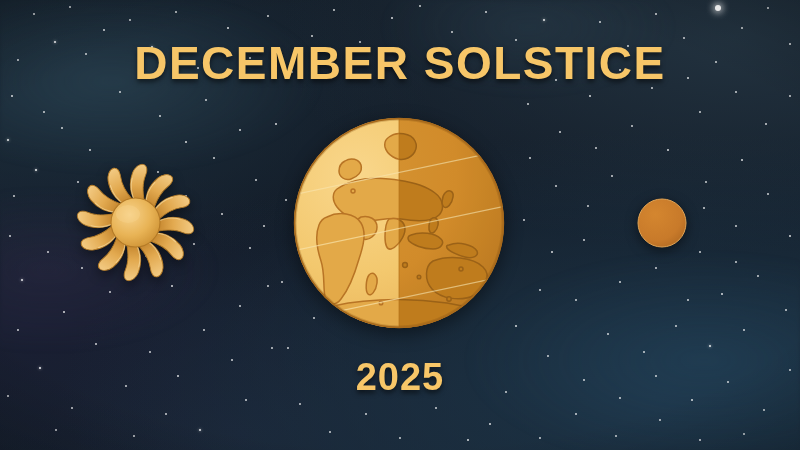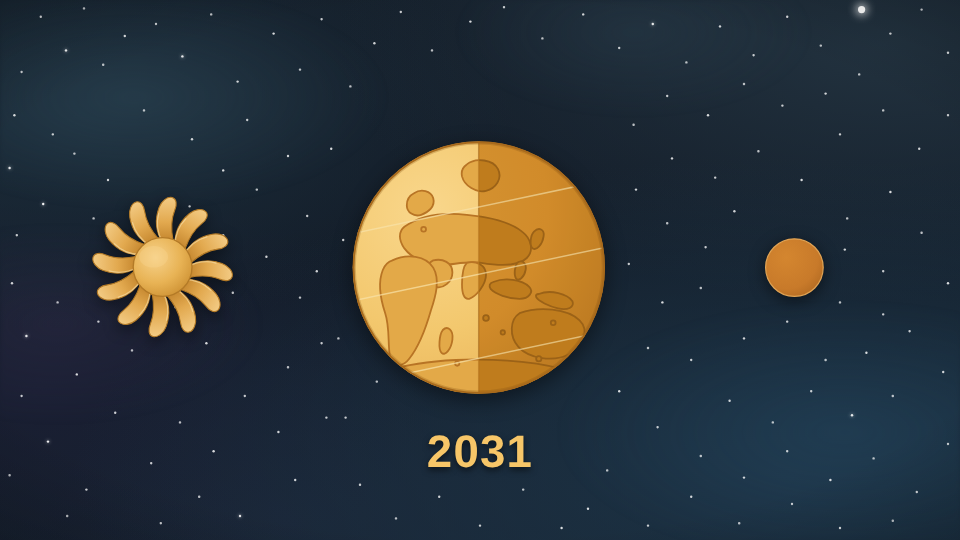--- a/index.html
+++ b/index.html
@@ -379,15 +379,16 @@
         <radialGradient id="moonGrad" cx="36%" cy="32%" r="78%">
           <stop offset="0%" stop-color="#d4862f"></stop>
           <stop offset="70%" stop-color="#c87a2a"></stop>
           <stop offset="100%" stop-color="#b26a22"></stop>
         </radialGradient>
       </defs>
       <circle cx="25" cy="25" r="24" fill="url(#moonGrad)" stroke="#e0a354" stroke-width="1"></circle>
     </svg>
   </div>
 
-  <div id="year">2031</div>
+  <div id="title">DECEMBER SOLSTICE</div>
+  <div id="year">2025</div>
 
 </div>
 
 </body></html>

